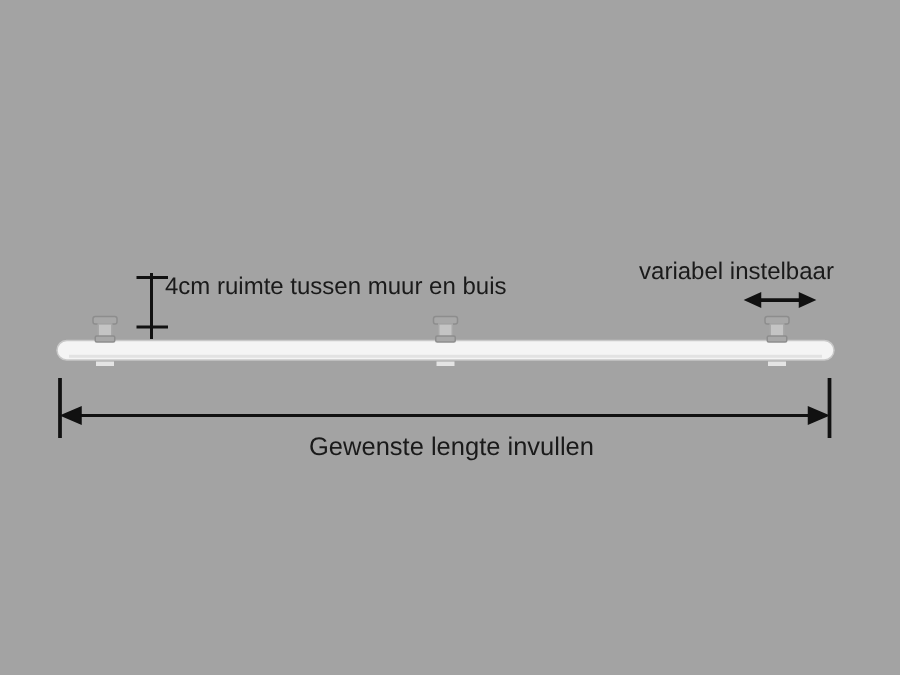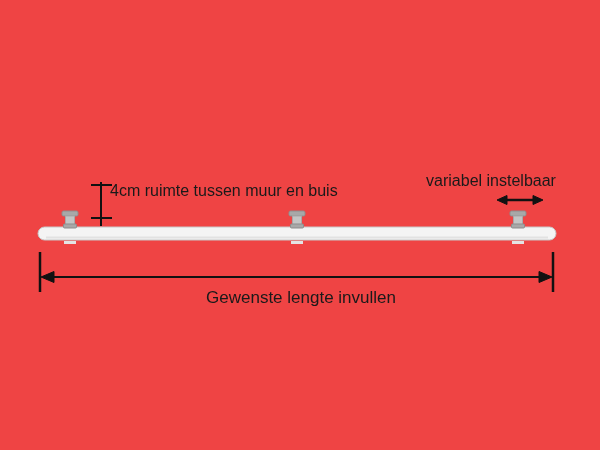--- a/index.html
+++ b/index.html
@@ -9,21 +9,21 @@
   body {
     width: 600px;
     height: 450px;
     background: #ffffff;
     font-family: "Liberation Sans", sans-serif;
   }
   .stage {
     position: relative;
     width: 600px;
     height: 450px;
-    background: #ef4444;
+    background: #a3a3a3;
     overflow: hidden;
   }
   svg { display: block; }
   text {
     font-family: "Liberation Sans", sans-serif;
     fill: #1a1a1a;
   }
   .label { font-size: 16px; }
   .label-big { font-size: 17px; }
   .tube {

